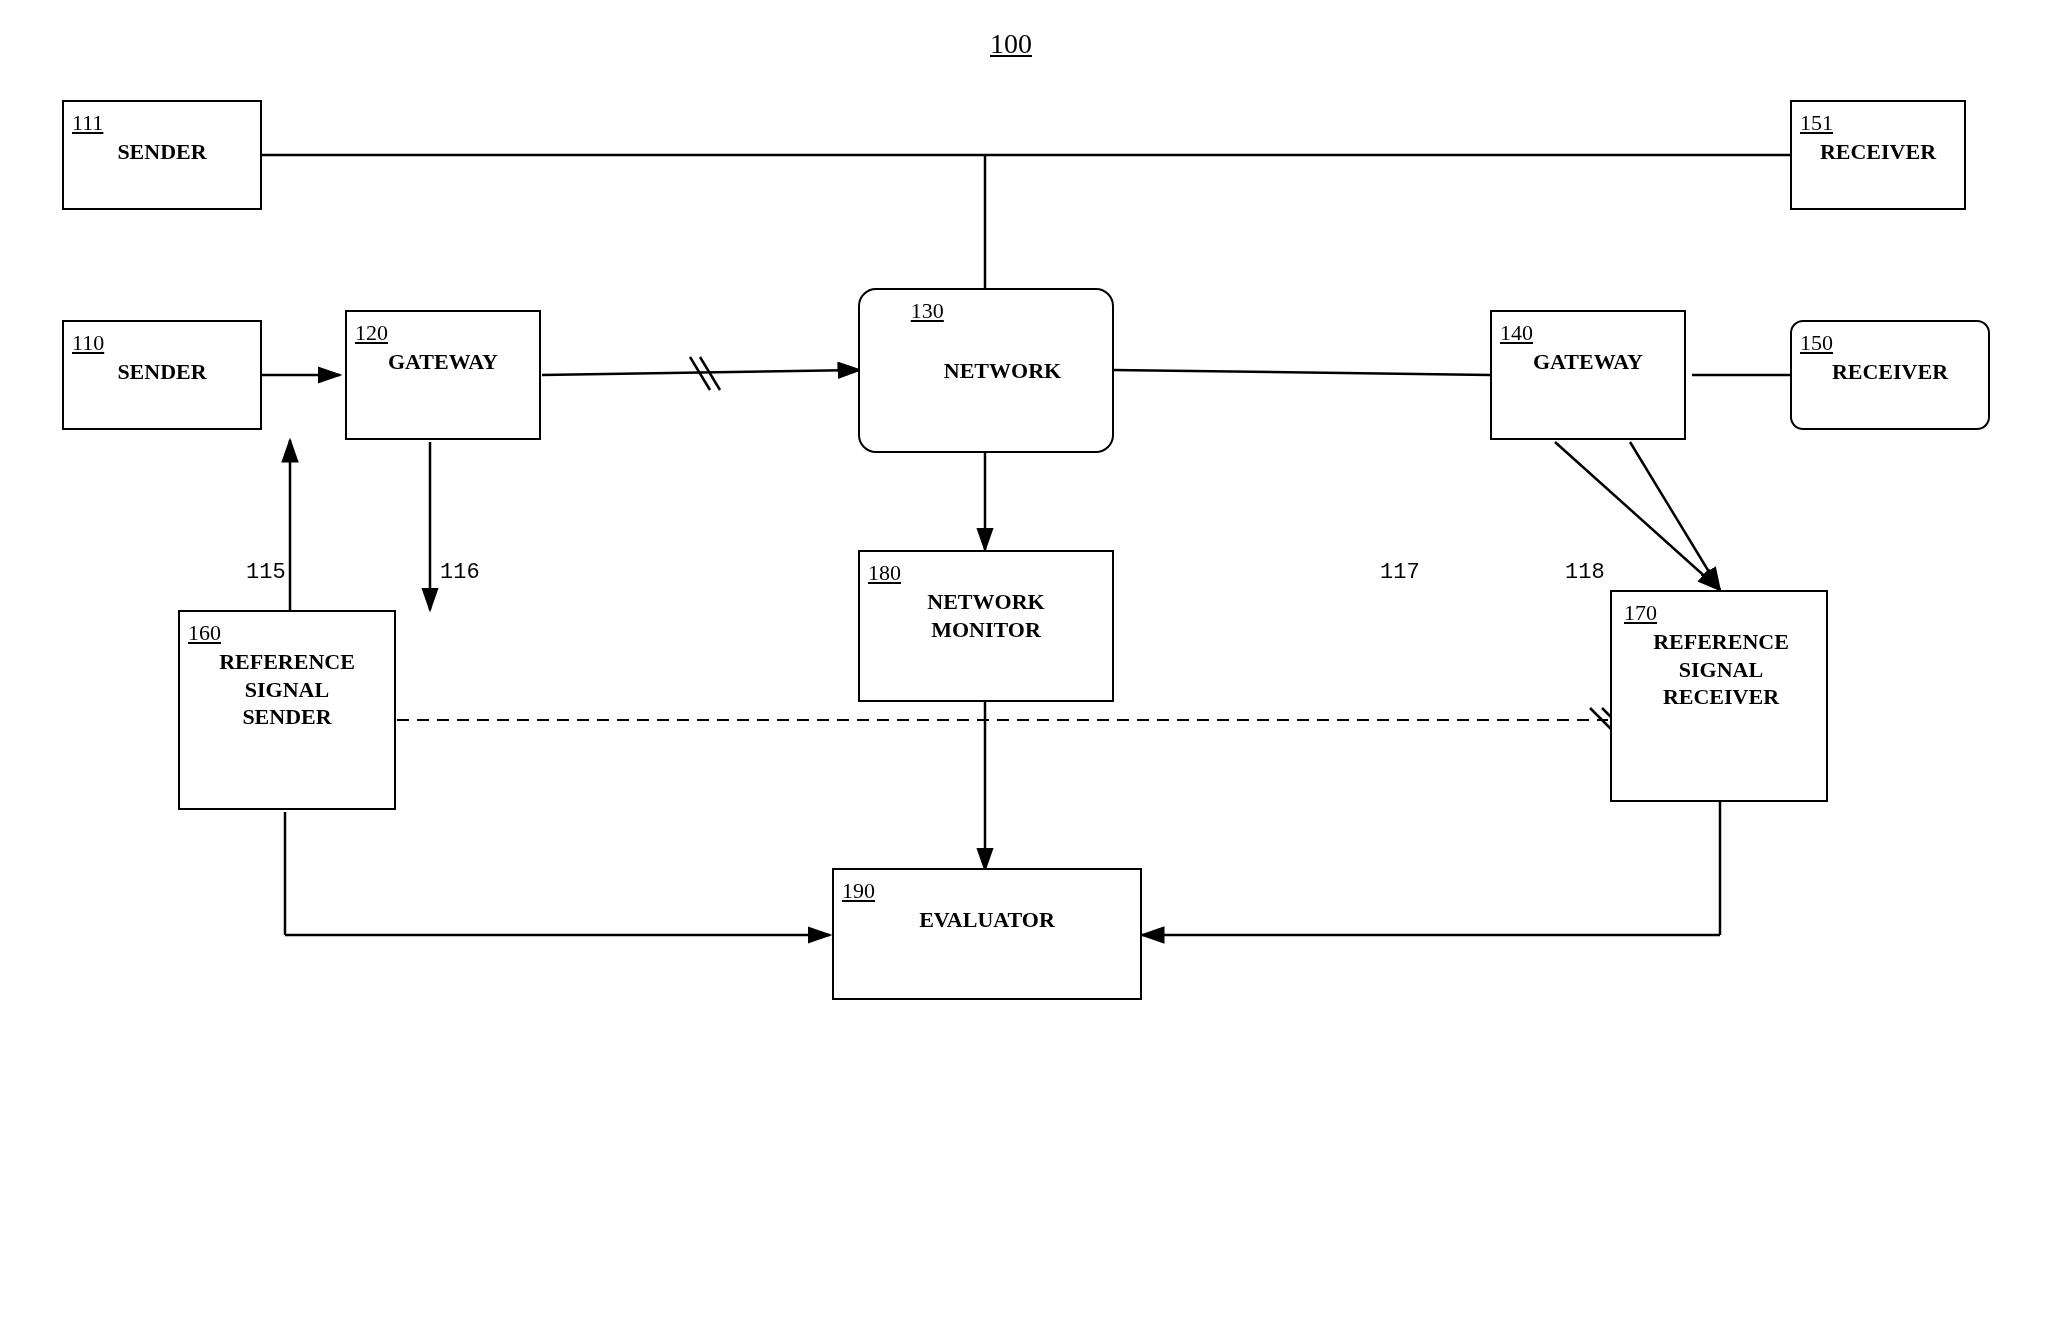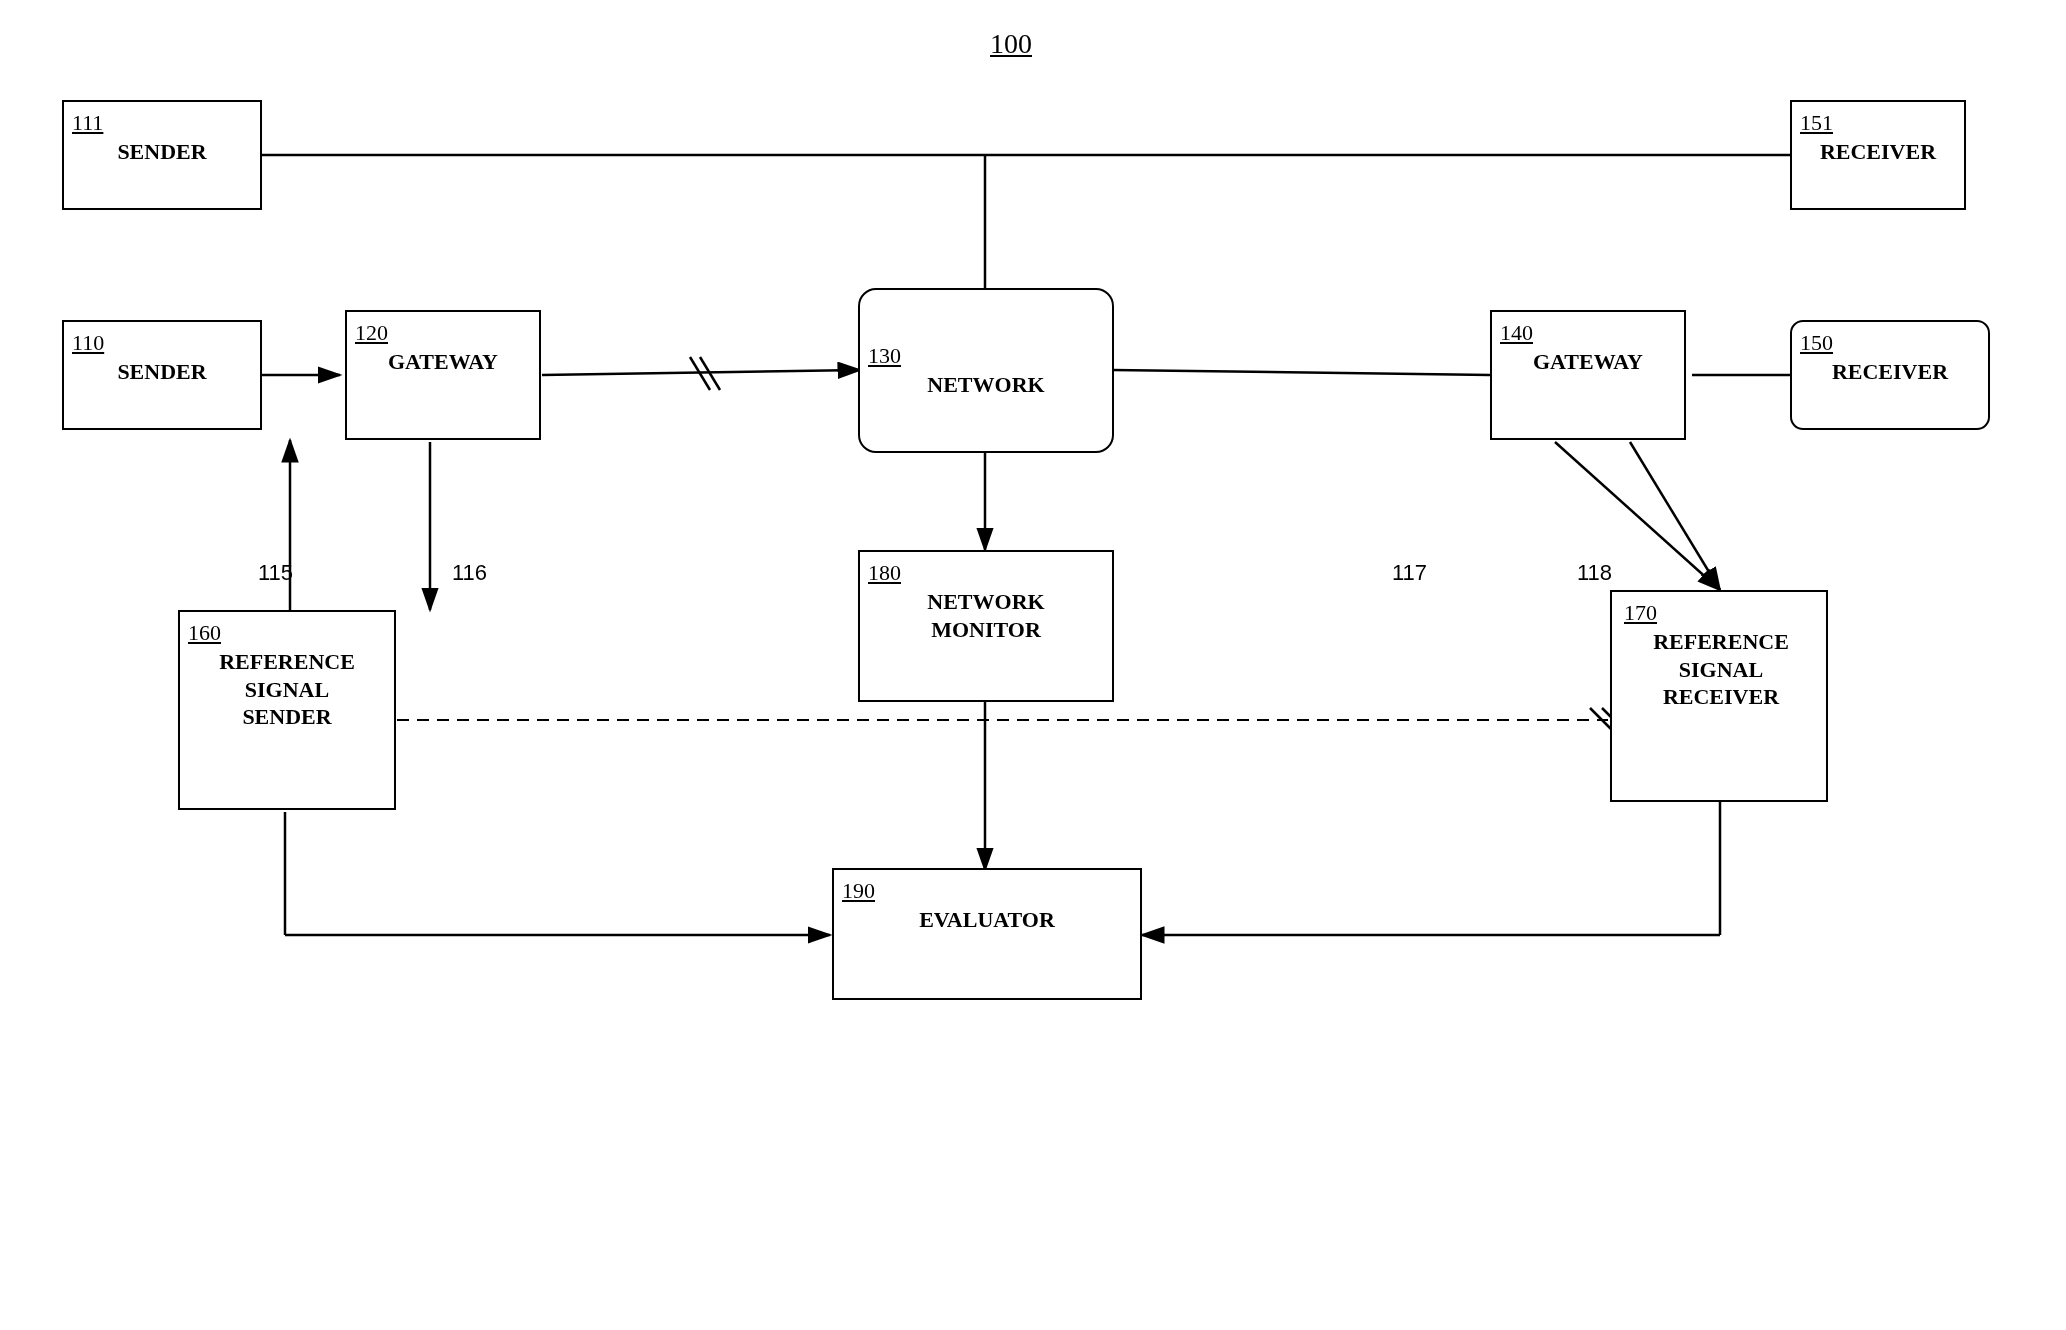--- a/index.html
+++ b/index.html
@@ -29,21 +29,21 @@
       text-align: center;
       padding: 8px;
     }
 
     .box-rounded {
       position: absolute;
       border: 2px solid #000;
       border-radius: 18px;
       background: #fff;
       display: flex;
-      flex-direction: column;
+      flex-direction: row;
       align-items: center;
       justify-content: center;
       text-align: center;
       padding: 8px;
     }
 
     .box-label {
       font-size: 22px;
       font-weight: bold;
       line-height: 1.25;
@@ -69,22 +69,21 @@
       top: 0;
       left: 0;
       width: 2066px;
       height: 1330px;
       pointer-events: none;
     }
 
     .arrow-label {
       position: absolute;
       font-size: 22px;
-      font-family: Liberation Sans, sans-serif;
-      margin-left: 12px;
+      font-family: Liberation Mono, monospace;
     }
   </style>
 </head>
 <body>
 
 <div id="diagram">
 
   <div class="diagram-title" style="left: 990px; top: 28px;">100</div>
 
   <svg class="connections">

